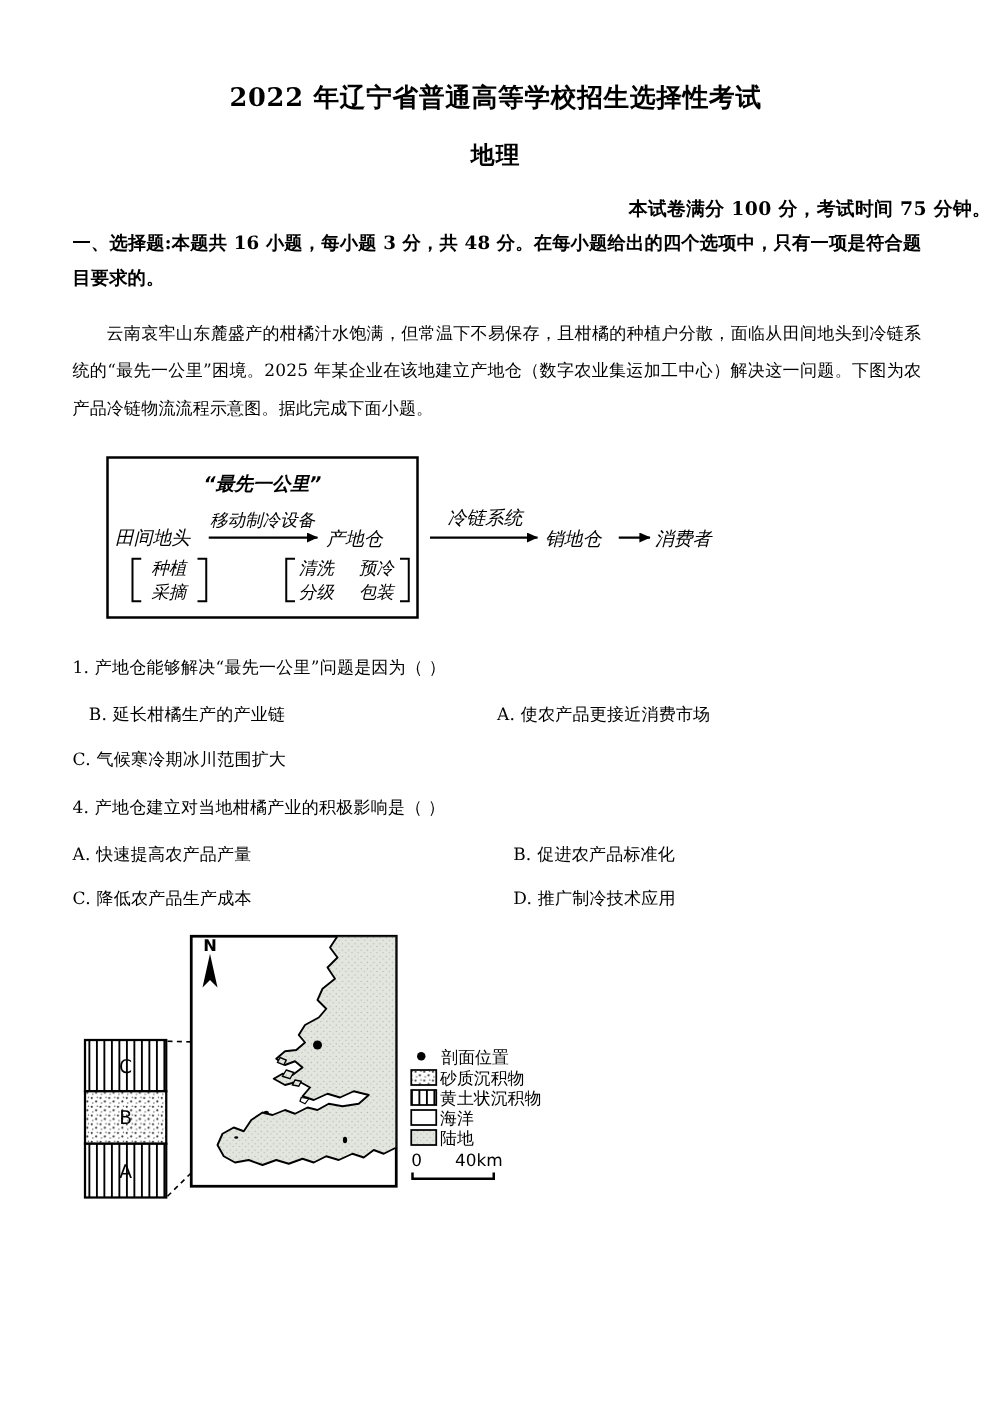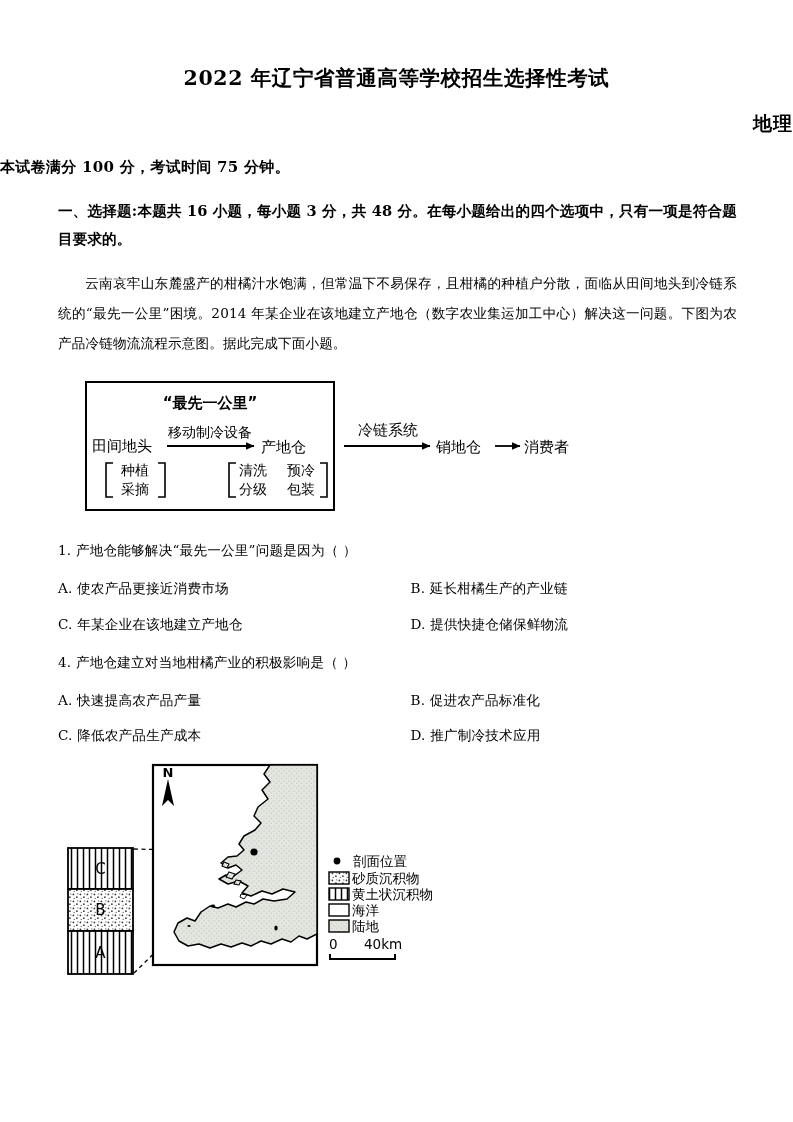--- a/index.html
+++ b/index.html
@@ -27,45 +27,45 @@
   .doc-title {
     text-align: center;
     font-size: 20.5px;
     font-weight: bold;
     letter-spacing: 0.6px;
     margin: 0;
     padding-top: 66px;
     line-height: 1.2;
   }
   .doc-subject {
-    text-align: right;
+    text-align: center;
     font-size: 19px;
     font-weight: bold;
     margin: 0;
     padding-top: 20px;
     letter-spacing: 1px;
   }
   .doc-note {
-    text-align: left;
+    text-align: right;
     font-size: 15px;
     font-weight: bold;
     margin: 0;
     padding-top: 21px;
     letter-spacing: 0.3px;
   }
 
   
   .content {
     padding: 0 56px 0 58px;
   }
   .section-heading {
     font-size: 14.6px;
     font-weight: bold;
     line-height: 1.95;
-    margin-top: 20px;
+    margin-top: 4px;
     text-align: justify;
     letter-spacing: 0.1px;
   }
   .passage {
     font-size: 13.6px;
     line-height: 2.22;
     text-indent: 2em;
     margin-top: 14px;
     text-align: justify;
     font-family: "DejaVu Serif", "Liberation Serif", serif;
@@ -89,20 +89,21 @@
   .opt {
     flex: 0 0 50%;
   }
   .opt.second { padding-left: 13px; }
 
   
   .flow-wrap {
     position: relative;
     height: 150px;
     margin-top: 16px;
+    font-style: italic;
   }
   .flow-svg { display:block; }
 
   
   .map-wrap {
     position: relative;
     height: 268px;
     margin-top: 12px;
   }
   .map-svg { display:block; }
@@ -113,21 +114,21 @@
 <div class="page">
 
   <h1 class="doc-title">2022 年辽宁省普通高等学校招生选择性考试</h1>
   <h2 class="doc-subject">地理</h2>
   <p class="doc-note">本试卷满分 100 分，考试时间 75 分钟。</p>
 
   <div class="content">
 
     <p class="section-heading">一、选择题:本题共 16 小题，每小题 3 分，共 48 分。在每小题给出的四个选项中，只有一项是符合题目要求的。</p>
 
-    <p class="passage">云南哀牢山东麓盛产的柑橘汁水饱满，但常温下不易保存，且柑橘的种植户分散，面临从田间地头到冷链系统的“最先一公里”困境。2014 年某企业在该地建立产地仓（数字农业集运加工中心）解决这一问题。下图为农产品冷链物流流程示意图。据此完成下面小题。</p>
+    <p class="passage">云南哀牢山东麓盛产的柑橘汁水饱满，但常温下不易保存，且柑橘的种植户分散，面临从田间地头到冷链系统的“最先一公里”困境。2025 年某企业在该地建立产地仓（数字农业集运加工中心）解决这一问题。下图为农产品冷链物流流程示意图。据此完成下面小题。</p>
 
     <div class="flow-wrap">
       <svg class="flow-svg" width="680" height="150" viewBox="0 0 680 150" xmlns="http://www.w3.org/2000/svg">
         <defs>
           <marker id="ah" markerWidth="9" markerHeight="8" refX="8.5" refY="4" orient="auto" markerUnits="userSpaceOnUse">
             <path d="M0,0 L9,4 L0,8 z" fill="#000"></path>
           </marker>
         </defs>
 
         <rect x="28" y="7" width="248" height="128" fill="none" stroke="#000" stroke-width="2"></rect>
@@ -158,26 +159,25 @@
 
         <line x1="437" y1="71" x2="462" y2="71" stroke="#000" stroke-width="1.8" marker-end="url(#ah)"></line>
 
         <text x="466" y="77" font-family="'DejaVu Sans','Liberation Sans',sans-serif" font-size="15" text-anchor="start">消费者</text>
       </svg>
     </div>
 
     <p class="q-stem">1. 产地仓能够解决“最先一公里”问题是因为（     ）</p>
     <div class="q-options">
       <div class="opt-row">
+        <span class="opt second">B. 延长柑橘生产的产业链</span>
         <span class="opt">A. 使农产品更接近消费市场</span>
-        <span class="opt second">B. 延长柑橘生产的产业链</span>
-      </div>
-      <div class="opt-row">
-        <span class="opt">C. 年某企业在该地建立产地仓</span>
-        <span class="opt second">D. 提供快捷仓储保鲜物流</span>
+      </div>
+      <div class="opt-row">
+        <span class="opt">C. 气候寒冷期冰川范围扩大</span>
       </div>
     </div>
 
     <p class="q-stem">4. 产地仓建立对当地柑橘产业的积极影响是（     ）</p>
     <div class="q-options">
       <div class="opt-row">
         <span class="opt">A. 快速提高农产品产量</span>
         <span class="opt second">B. 促进农产品标准化</span>
       </div>
       <div class="opt-row">

